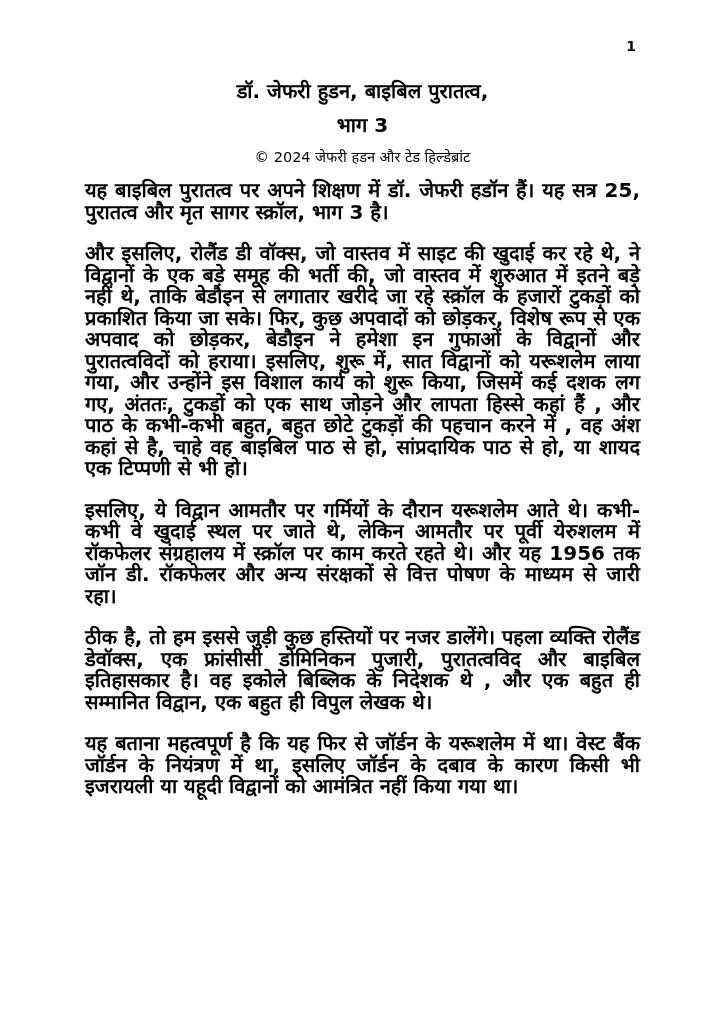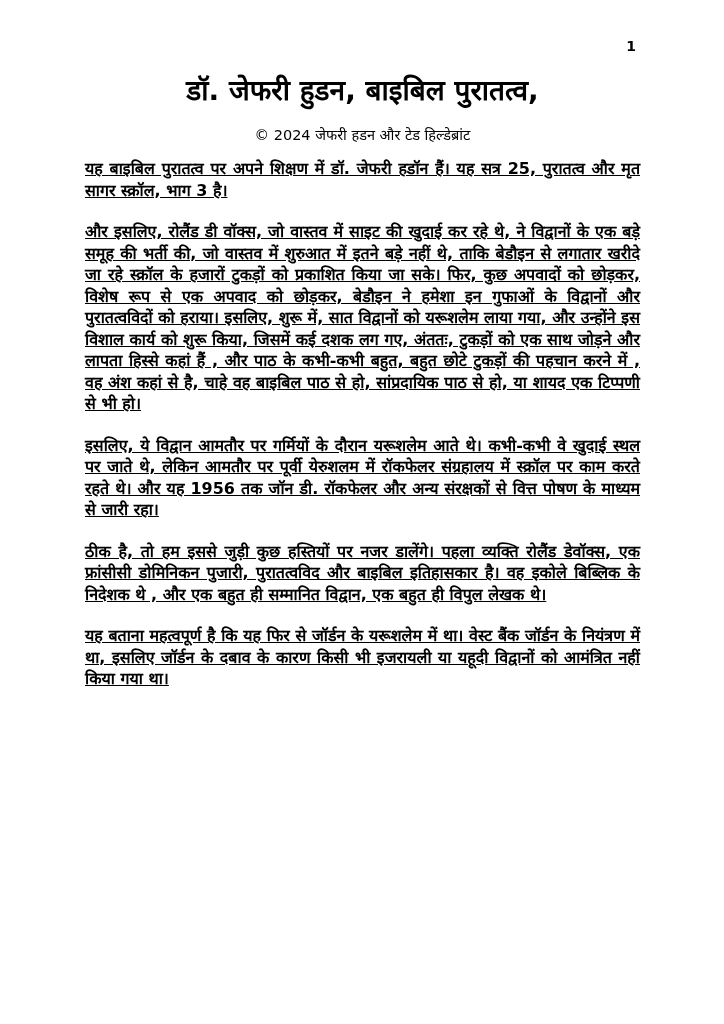--- a/index.html
+++ b/index.html
@@ -24,51 +24,51 @@
     position: absolute;
     top: 38px;
     right: 88px;
     font-size: 14px;
     font-weight: bold;
   }
   .title-block {
     margin-top: 38px;
     text-align: center;
     font-weight: bold;
-    font-size: 28px;
+    font-size: 20px;
     line-height: 34px;
   }
   .copyright-line {
-    margin-top: 16px;
+    margin-top: 4px;
     text-align: center;
     font-size: 14.5px;
     font-weight: normal;
     line-height: 22px;
   }
   .body-text {
     margin-top: 12px;
   }
   .body-text p {
-    font-size: 16px;
+    font-size: 20px;
     font-weight: bold;
     line-height: 21.5px;
     text-align: justify;
     margin: 0 0 20px 0;
-    text-decoration: underline;
   }
 </style>
 </head>
 <body>
 
 <div class="page">
 
   <div class="page-number">1</div>
 
   <div class="title-block">
     <div>डॉ. जेफरी हुडन, बाइबिल पुरातत्व,</div>
+    <div>भाग 3</div>
   </div>
 
   <div class="copyright-line">© 2024 जेफरी हडन और टेड हिल्डेब्रांट</div>
 
   <div class="body-text">
     <p>यह बाइबिल पुरातत्व पर अपने शिक्षण में डॉ. जेफरी हडॉन हैं। यह सत्र 25, पुरातत्व और मृत सागर स्क्रॉल, भाग 3 है।</p>
     <p>और इसलिए, रोलैंड डी वॉक्स, जो वास्तव में साइट की खुदाई कर रहे थे, ने विद्वानों के एक बड़े समूह की भर्ती की, जो वास्तव में शुरुआत में इतने बड़े नहीं थे, ताकि बेडौइन से लगातार खरीदे जा रहे स्क्रॉल के हजारों टुकड़ों को प्रकाशित किया जा सके। फिर, कुछ अपवादों को छोड़कर, विशेष रूप से एक अपवाद को छोड़कर, बेडौइन ने हमेशा इन गुफाओं के विद्वानों और पुरातत्वविदों को हराया। इसलिए, शुरू में, सात विद्वानों को यरूशलेम लाया गया, और उन्होंने इस विशाल कार्य को शुरू किया, जिसमें कई दशक लग गए, अंततः, टुकड़ों को एक साथ जोड़ने और लापता हिस्से कहां हैं , और पाठ के कभी-कभी बहुत, बहुत छोटे टुकड़ों की पहचान करने में , वह अंश कहां से है, चाहे वह बाइबिल पाठ से हो, सांप्रदायिक पाठ से हो, या शायद एक टिप्पणी से भी हो।</p>
     <p>इसलिए, ये विद्वान आमतौर पर गर्मियों के दौरान यरूशलेम आते थे। कभी-कभी वे खुदाई स्थल पर जाते थे, लेकिन आमतौर पर पूर्वी येरुशलम में रॉकफेलर संग्रहालय में स्क्रॉल पर काम करते रहते थे। और यह 1956 तक जॉन डी. रॉकफेलर और अन्य संरक्षकों से वित्त पोषण के माध्यम से जारी रहा।</p>
     <p>ठीक है, तो हम इससे जुड़ी कुछ हस्तियों पर नजर डालेंगे। पहला व्यक्ति रोलैंड डेवॉक्स, एक फ्रांसीसी डोमिनिकन पुजारी, पुरातत्वविद और बाइबिल इतिहासकार है। वह इकोले बिब्लिक के निदेशक थे , और एक बहुत ही सम्मानित विद्वान, एक बहुत ही विपुल लेखक थे।</p>
     <p>यह बताना महत्वपूर्ण है कि यह फिर से जॉर्डन के यरूशलेम में था। वेस्ट बैंक जॉर्डन के नियंत्रण में था, इसलिए जॉर्डन के दबाव के कारण किसी भी इजरायली या यहूदी विद्वानों को आमंत्रित नहीं किया गया था।</p>

